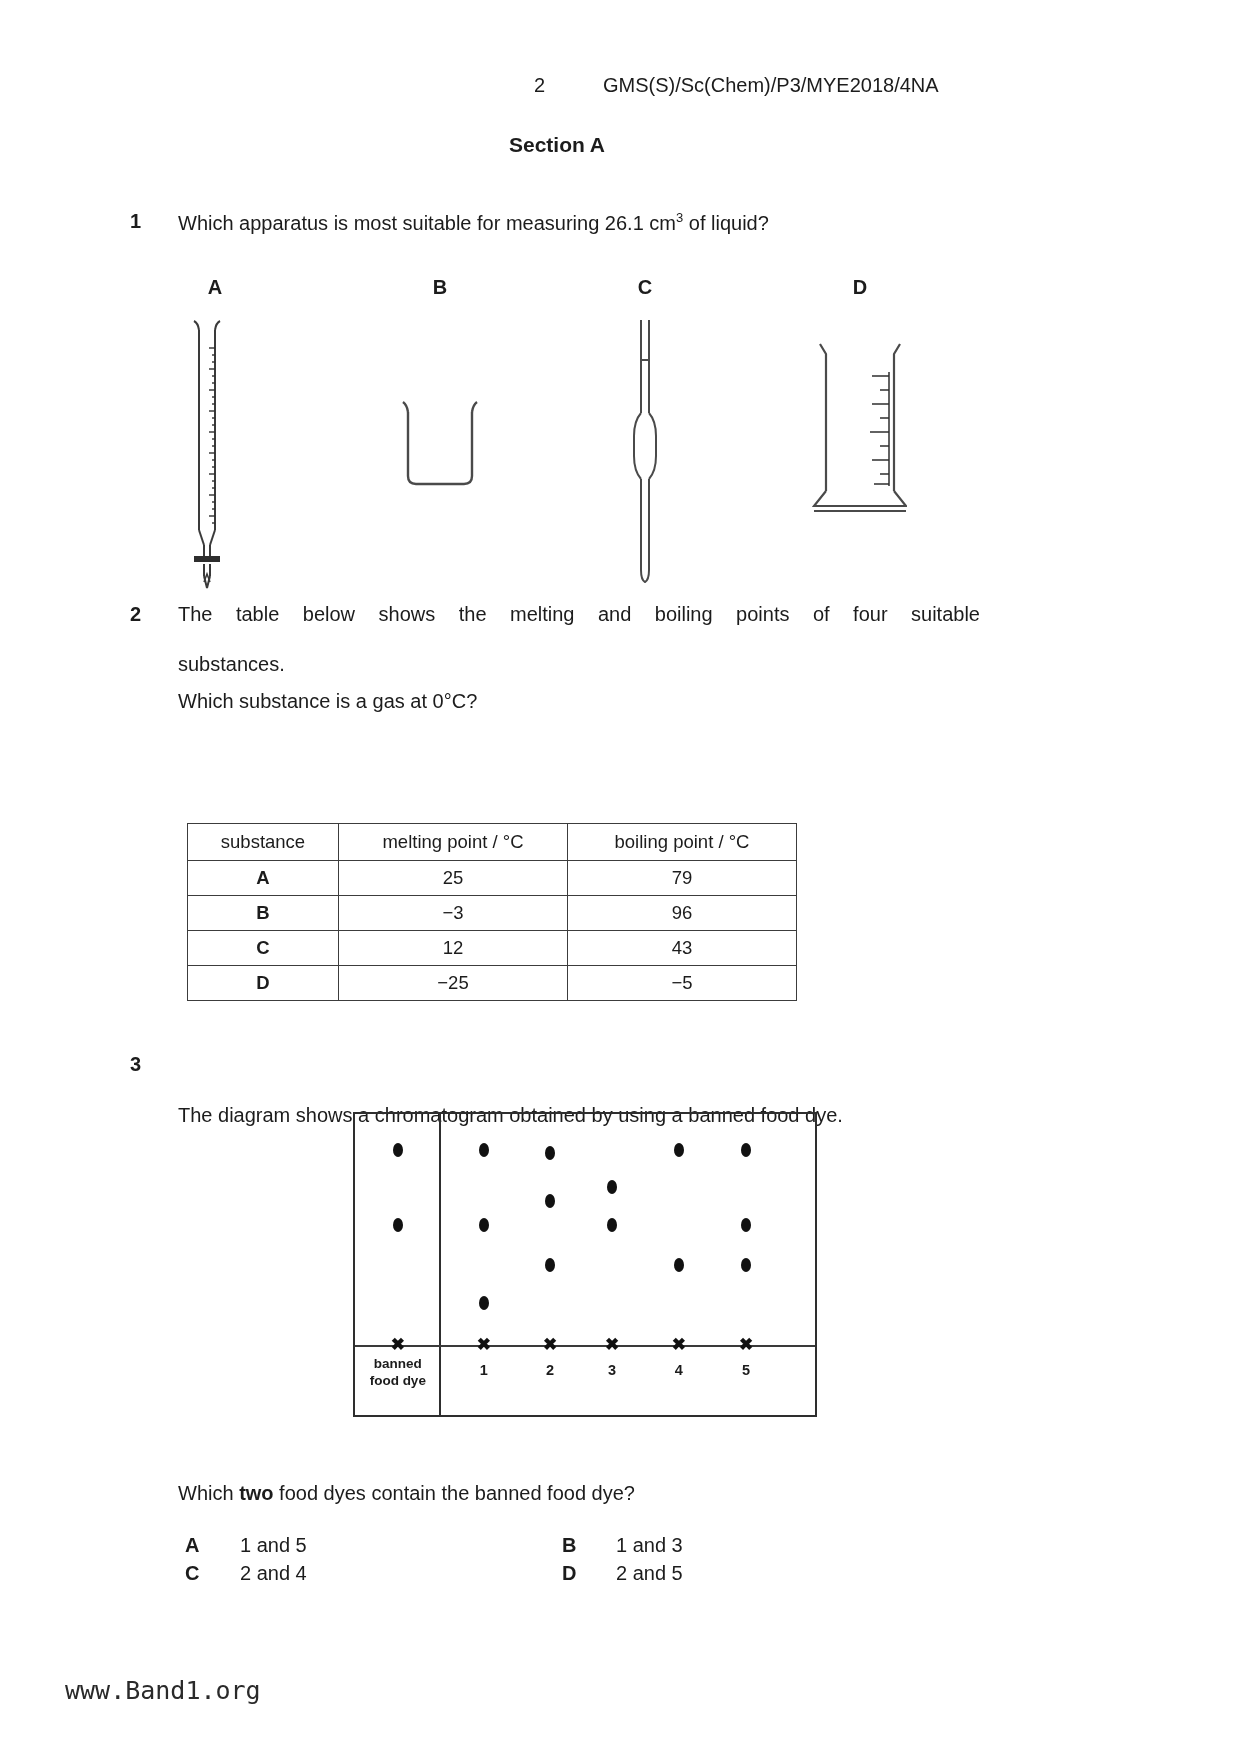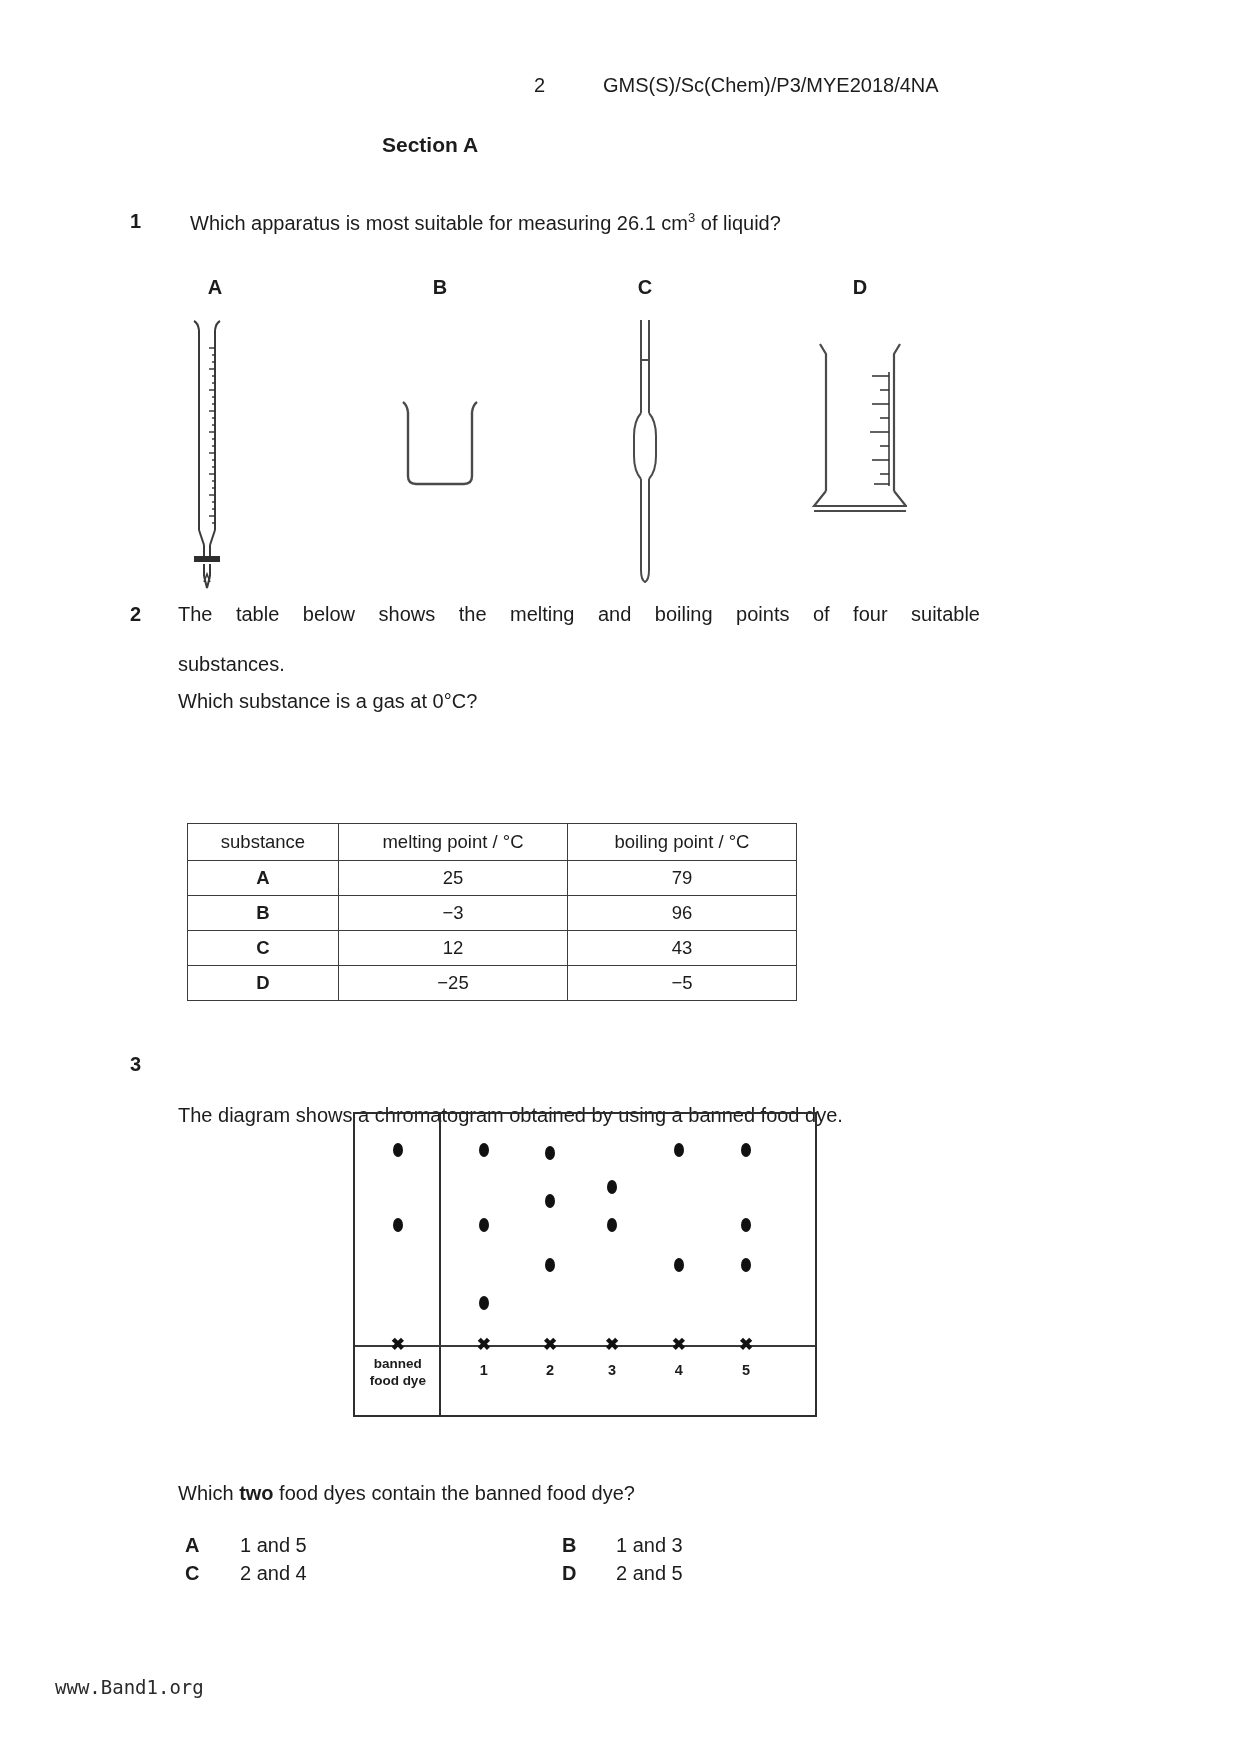--- a/index.html
+++ b/index.html
@@ -2,21 +2,21 @@
 <html><head>
 <meta charset="utf-8">
 <style>
   html,body{margin:0;padding:0;background:#ffffff;}
   .page{position:relative;width:1239px;height:1754px;background:#fff;overflow:hidden;
         font-family:"Liberation Sans",sans-serif;color:#1c1c1c;}
   .abs{position:absolute;}
   .hdr{font-size:20px;top:74px;}
   .hdr-num{left:534px;}
   .hdr-code{left:603px;}
-  .section-title{top:133px;left:382px;width:320px;text-align:left;font-weight:bold;font-size:21px;}
+  .section-title{top:133px;left:397px;width:320px;text-align:center;font-weight:bold;font-size:21px;}
   .qnum{left:130px;font-weight:bold;font-size:20px;}
   .qtext{left:178px;font-size:20px;}
   sup{font-size:13px;}
   
   .app-label{top:276px;width:30px;text-align:center;font-weight:bold;font-size:20px;}
   .diagram{position:absolute;}
   svg{display:block;}
   
   .q2line1{width:802px;text-align:justify;text-align-last:justify;}
   
@@ -33,34 +33,34 @@
   .chrom .baseline{position:absolute;left:0;top:76.7%;width:100%;height:2.4px;background:#3a3a3a;}
   .chrom .spot{position:absolute;width:10px;height:14px;background:#111;border-radius:50%;
                transform:translate(-50%,-50%);}
   .chrom .chx{position:absolute;top:76.7%;transform:translate(-50%,-52%);font-size:17px;
               font-weight:bold;color:#111;line-height:1;}
   .chrom .lane-label{position:absolute;top:calc(76.7% + 16px);transform:translateX(-50%);
                      font-weight:bold;font-size:14.5px;text-align:center;line-height:1.25;}
   .chrom .lane-label.small{top:calc(76.7% + 11px);font-size:13.5px;}
   
   .opt-letter{font-weight:bold;font-size:20px;}
-  .footer{left:55px;top:1676px;font-family:"DejaVu Sans Mono",monospace;font-size:19px;color:#2a2a2a;}
+  .footer{left:65px;top:1676px;font-family:"DejaVu Sans Mono",monospace;font-size:25px;color:#2a2a2a;}
   b{font-weight:bold;}
 </style>
 </head>
 <body>
 
 <div class="page">
 
   <div class="abs hdr hdr-num">2</div>
   <div class="abs hdr hdr-code">GMS(S)/Sc(Chem)/P3/MYE2018/4NA</div>
   <div class="abs section-title">Section A</div>
 
   <div class="abs qnum" style="top:210px;">1</div>
-  <div class="abs qtext" style="top:210px;margin-left:12px;"><span>Which apparatus is most suitable for measuring 26.1 cm</span><sup>3</sup><span> of liquid?</span></div>
+  <div class="abs qtext" style="top:210px;"><span>Which apparatus is most suitable for measuring 26.1 cm</span><sup>3</sup><span> of liquid?</span></div>
 
   <div class="abs app-label" style="left:200px;">A</div>
   <div class="abs app-label" style="left:425px;">B</div>
   <div class="abs app-label" style="left:630px;">C</div>
   <div class="abs app-label" style="left:845px;">D</div>
 
   <span class="diagram" style="left:185px;top:318px;">
     <svg width="60" height="272" viewBox="0 0 60 272">
       <g stroke="#3a3a3a" stroke-width="2" fill="none">
         <path d="M14 12 Q13 5 9 3"></path>

